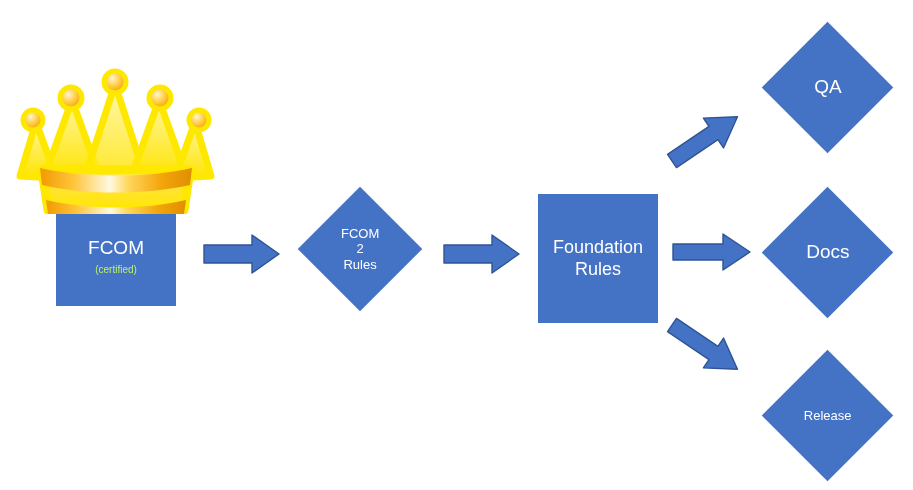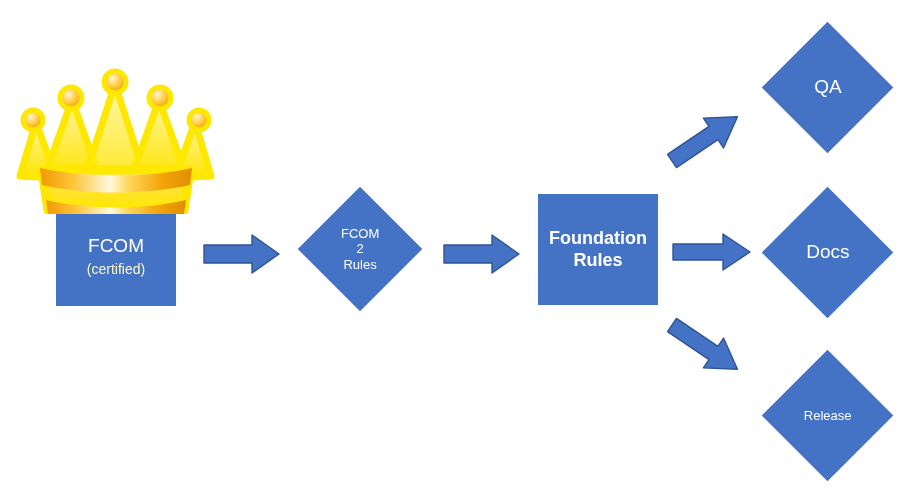--- a/index.html
+++ b/index.html
@@ -39,22 +39,22 @@
     flex-direction: column;
     align-items: center;
     justify-content: center;
     z-index: 2;
   }
   #fcom-title {
     font-size: 19px;
     color: #ffffff;
   }
   #fcom-sub {
-    font-size: 14px;
-    color: #fef9c3;
+    font-size: 10px;
+    color: #bef264;
     margin-top: 4px;
   }
 
   
   #crown {
     position: absolute;
     left: 14px;
     top: 58px;
     width: 204px;
     height: 156px;
@@ -105,26 +105,25 @@
     height: 93px;
   }
   #dia-release .node-label { font-size: 13px; }
 
   
   #foundation-box {
     position: absolute;
     left: 538px;
     top: 194px;
     width: 120px;
-    height: 111px;
+    height: 129px;
     background: #4472C4;
     display: flex;
     align-items: center;
     justify-content: center;
-    font-weight: bold;
   }
   #foundation-box .node-label { font-size: 18px; }
 
   
   .arrow {
     position: absolute;
   }
   .arrow svg { display: block; overflow: visible; }
 </style>
 </head>

